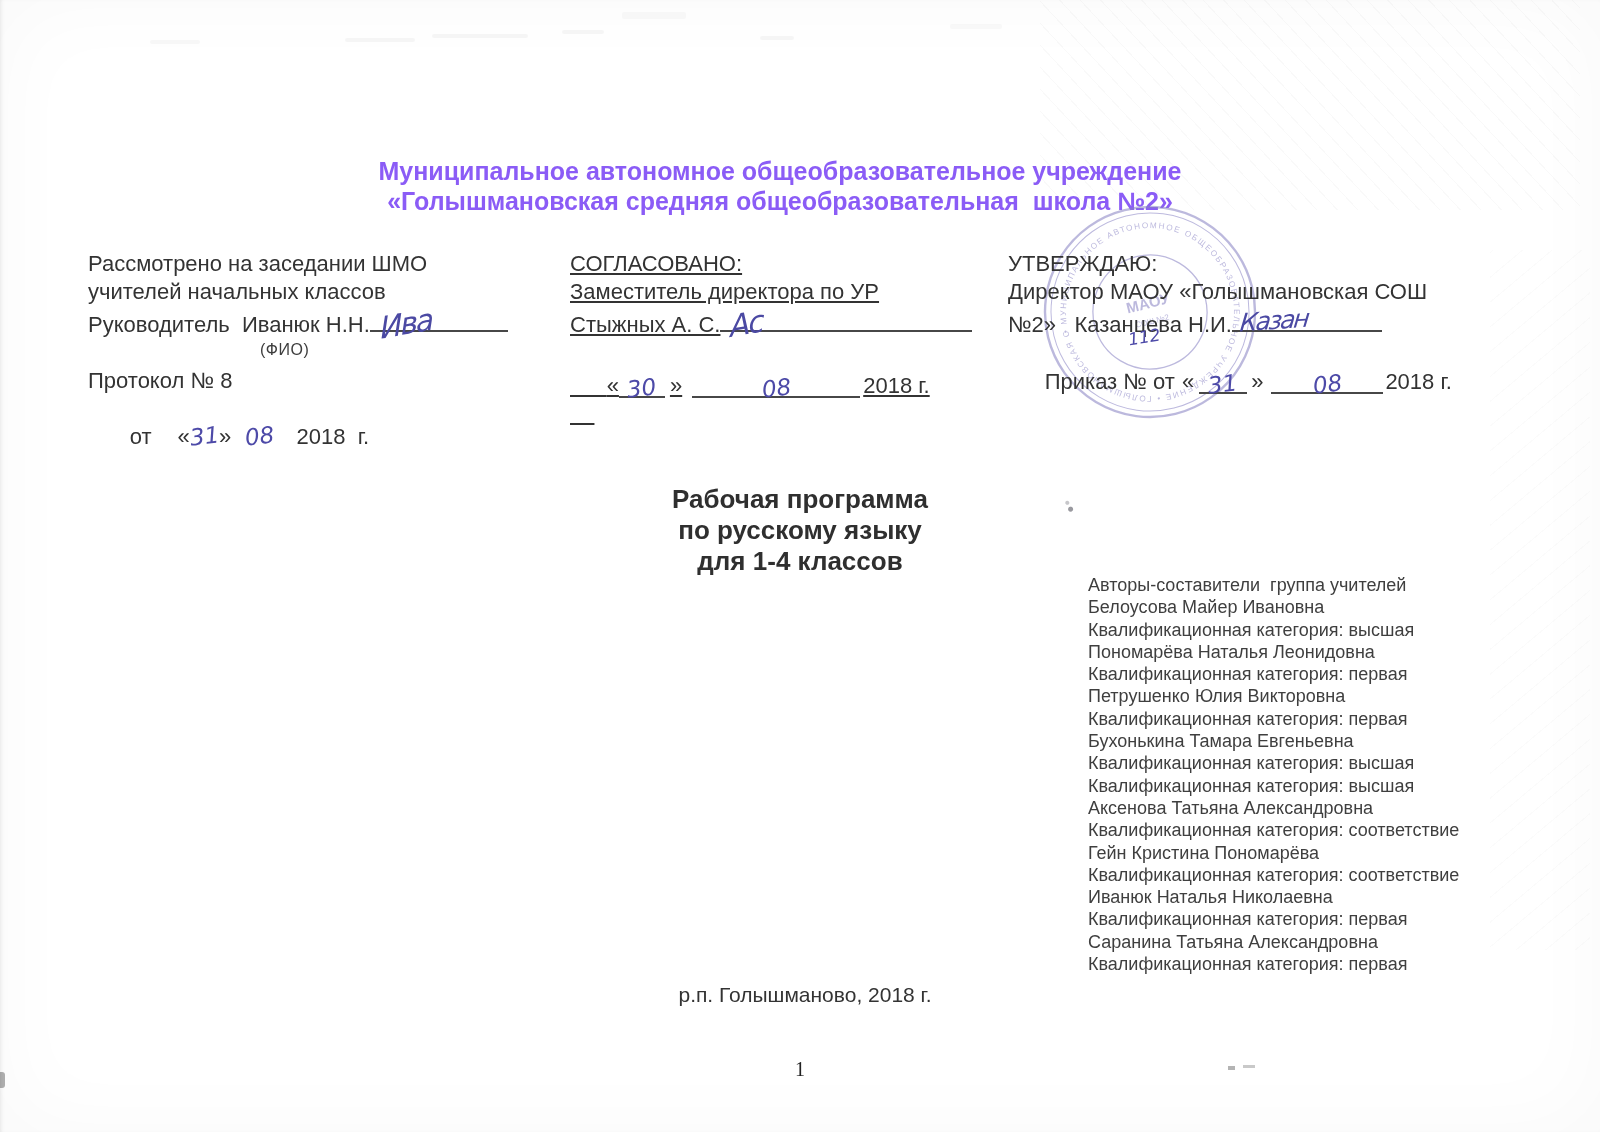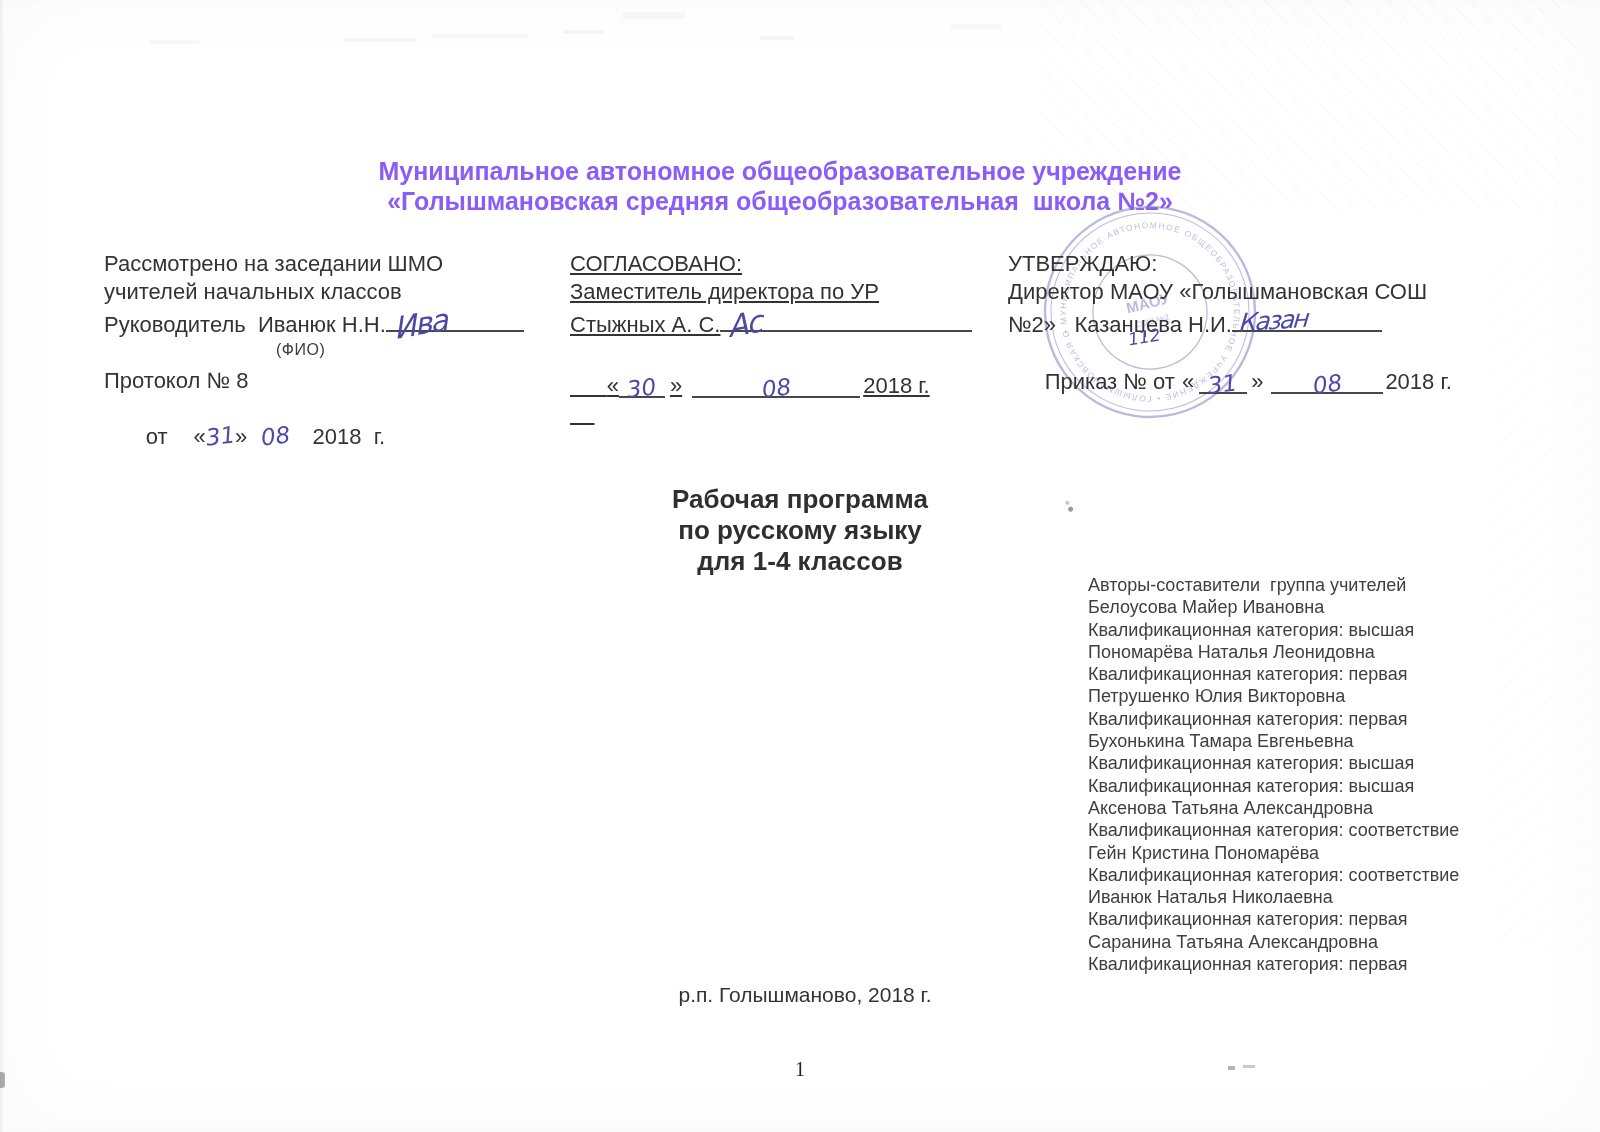--- a/index.html
+++ b/index.html
@@ -8,21 +8,21 @@
     position:relative;width:1600px;height:1132px;background:#fff;overflow:hidden;
     font-family:"Liberation Sans","DejaVu Sans",sans-serif;color:#3a3a3a;
     box-shadow:inset 0 0 90px rgba(0,0,0,0.028), inset 3px 0 5px -3px rgba(0,0,0,0.12);
   }
   .pre{white-space:pre-wrap;}
   
   .doc-header{position:absolute;top:144px;left:0;width:1560px;text-align:center;
     font-weight:bold;font-size:25px;line-height:30px;color:#8b5cf6;margin-top:12px;}
   
   .col{position:absolute;top:250px;font-size:22px;line-height:28px;color:#333;}
-  .col-left{left:104px;width:470px;}
+  .col-left{left:88px;width:470px;}
   .col-mid{left:570px;width:460px;text-decoration:underline;}
   .col-right{left:1008px;width:460px;z-index:2;}
   .col .cl{white-space:pre-wrap;}
   .fio{font-size:16px;line-height:22px;padding-left:172px;letter-spacing:.5px;color:#3d3d3d;}
   .protocol{margin-top:6px;}
   
   .uline{display:inline-block;border-bottom:2px solid #474747;text-align:center;
     vertical-align:baseline;position:relative;height:24px;}
   .w-sig-l{width:138px;}
   .w-sig-m{width:252px;}

